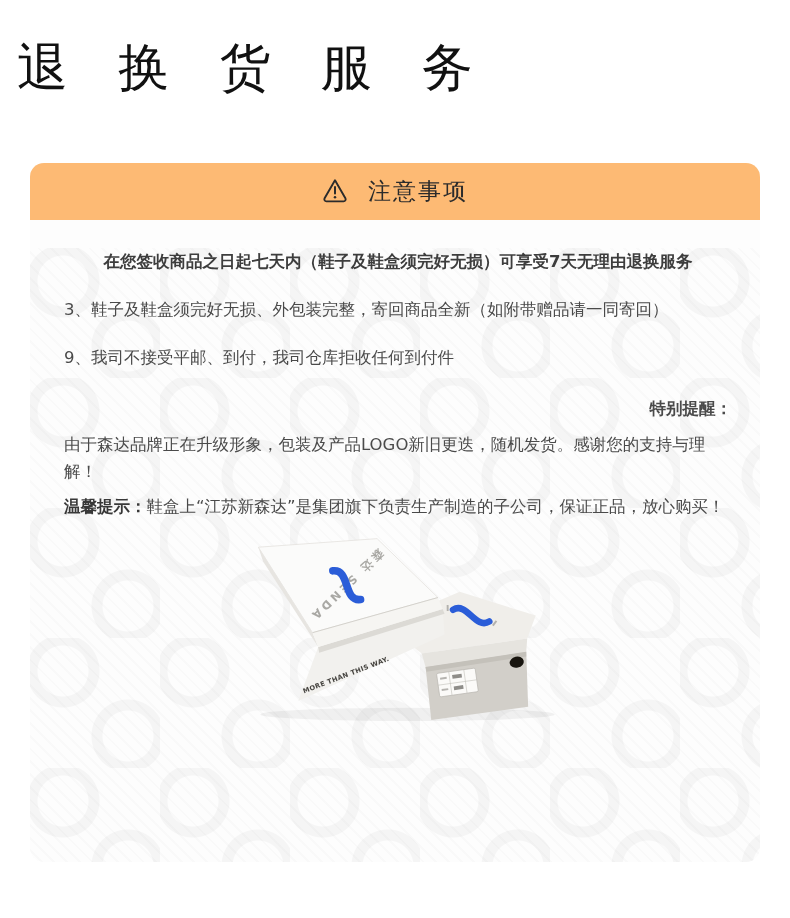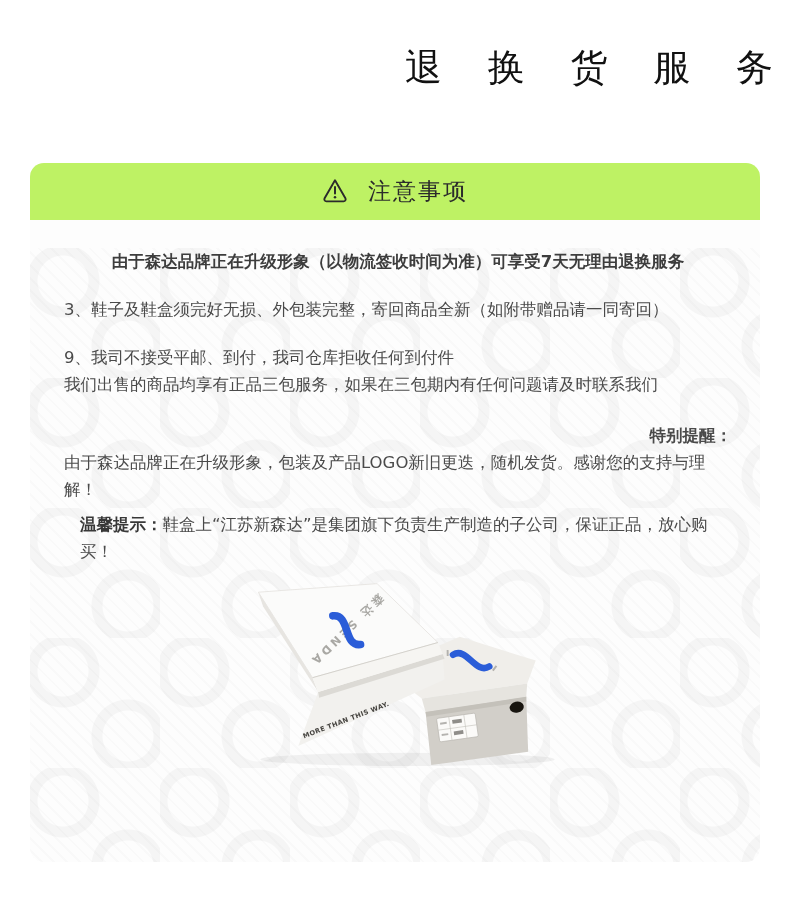--- a/index.html
+++ b/index.html
@@ -8,37 +8,37 @@
     position:relative;
     width:790px; height:918px;
     margin:0 auto;
     background:#ffffff;
     font-family:"DejaVu Sans","Liberation Sans",sans-serif;
     overflow:hidden;
   }
   .page-title {
     margin-top:40px;
     height:56px; line-height:56px;
-    text-align:right;
-    font-size:37px;
+    text-align:left;
+    font-size:51px;
     font-weight:500;
     color:#111111;
     letter-spacing:17px;
     text-indent:17px;
   }
   .notice-card {
     width:730px; height:699px;
     margin:67px auto 0;
     border-radius:14px;
     overflow:hidden;
     background:#fdfdfd;
   }
   .card-header {
     height:57px;
-    background:#bef264;
+    background:#fdba74;
     display:flex; align-items:center; justify-content:center;
     gap:20px;
   }
   .card-header .warn-icon { display:block; }
   .card-header .header-title {
     font-size:23px;
     color:#2b2b2b;
     letter-spacing:2px;
   }
   .card-body {
@@ -60,22 +60,22 @@
     color:#3d3d3d;
   }
   .notice-item { margin-top:21px; }
   .notice-item p, .reminder p {
     font-size:16.5px;
     line-height:27px;
     color:#4a4a4a;
   }
   .reminder-label { margin-top:24px; font-weight:700; color:#383838;text-align:right; }
   .reminder-line-1 { margin-top:6px; }
-  .reminder-line-2 { }
-  .reminder-line-3 { margin-top:8px;margin-left:16px; }
+  .reminder-line-2 { margin-top:9px; }
+  .reminder-line-3 { margin-top:8px; }
   .reminder-line-3 strong { font-weight:700; color:#383838; }
   .shoebox-wrap {
     margin-top:12px;
     display:flex; justify-content:center;
   }
 </style>
 </head>
 <body>
 
 <div class="page">
@@ -90,32 +90,31 @@
           <path d="M13 3.2 L23.4 21.3 a2.1 2.1 0 0 1 -1.8 3.1 H4.4 a2.1 2.1 0 0 1 -1.8 -3.1 Z" stroke="#2b2b2b" stroke-width="1.9" stroke-linejoin="round" fill="none"></path>
           <line x1="13" y1="10" x2="13" y2="16.5" stroke="#2b2b2b" stroke-width="2" stroke-linecap="round"></line>
           <circle cx="13" cy="20.3" r="1.25" fill="#2b2b2b"></circle>
         </svg>
       </span>
       <span class="header-title">注意事项</span>
     </div>
 
     <div class="card-body">
 
-      <p class="intro-line">由于森达品牌正在升级形象（以物流签收时间为准）可享受7天无理由退换服务</p>
+      <p class="intro-line">在您签收商品之日起七天内（鞋子及鞋盒须完好无损）可享受7天无理由退换服务</p>
 
       <div class="notice-item">
       </div>
 
       <div class="notice-item">
         <p>3、鞋子及鞋盒须完好无损、外包装完整，寄回商品全新（如附带赠品请一同寄回）</p>
       </div>
 
       <div class="notice-item">
         <p>9、我司不接受平邮、到付，我司仓库拒收任何到付件</p>
-        <p>我们出售的商品均享有正品三包服务，如果在三包期内有任何问题请及时联系我们</p>
       </div>
 
       <div class="reminder">
         <p class="reminder-label">特别提醒：</p>
         <p class="reminder-line-2">由于森达品牌正在升级形象，包装及产品LOGO新旧更迭，随机发货。感谢您的支持与理解！</p>
         <p class="reminder-line-3"><strong>温馨提示：</strong><span>鞋盒上“江苏新森达”是集团旗下负责生产制造的子公司，保证正品，放心购买！</span></p>
       </div>
 
       <div class="shoebox-wrap">
         <svg width="350" height="190" viewBox="0 0 350 200" fill="none">

